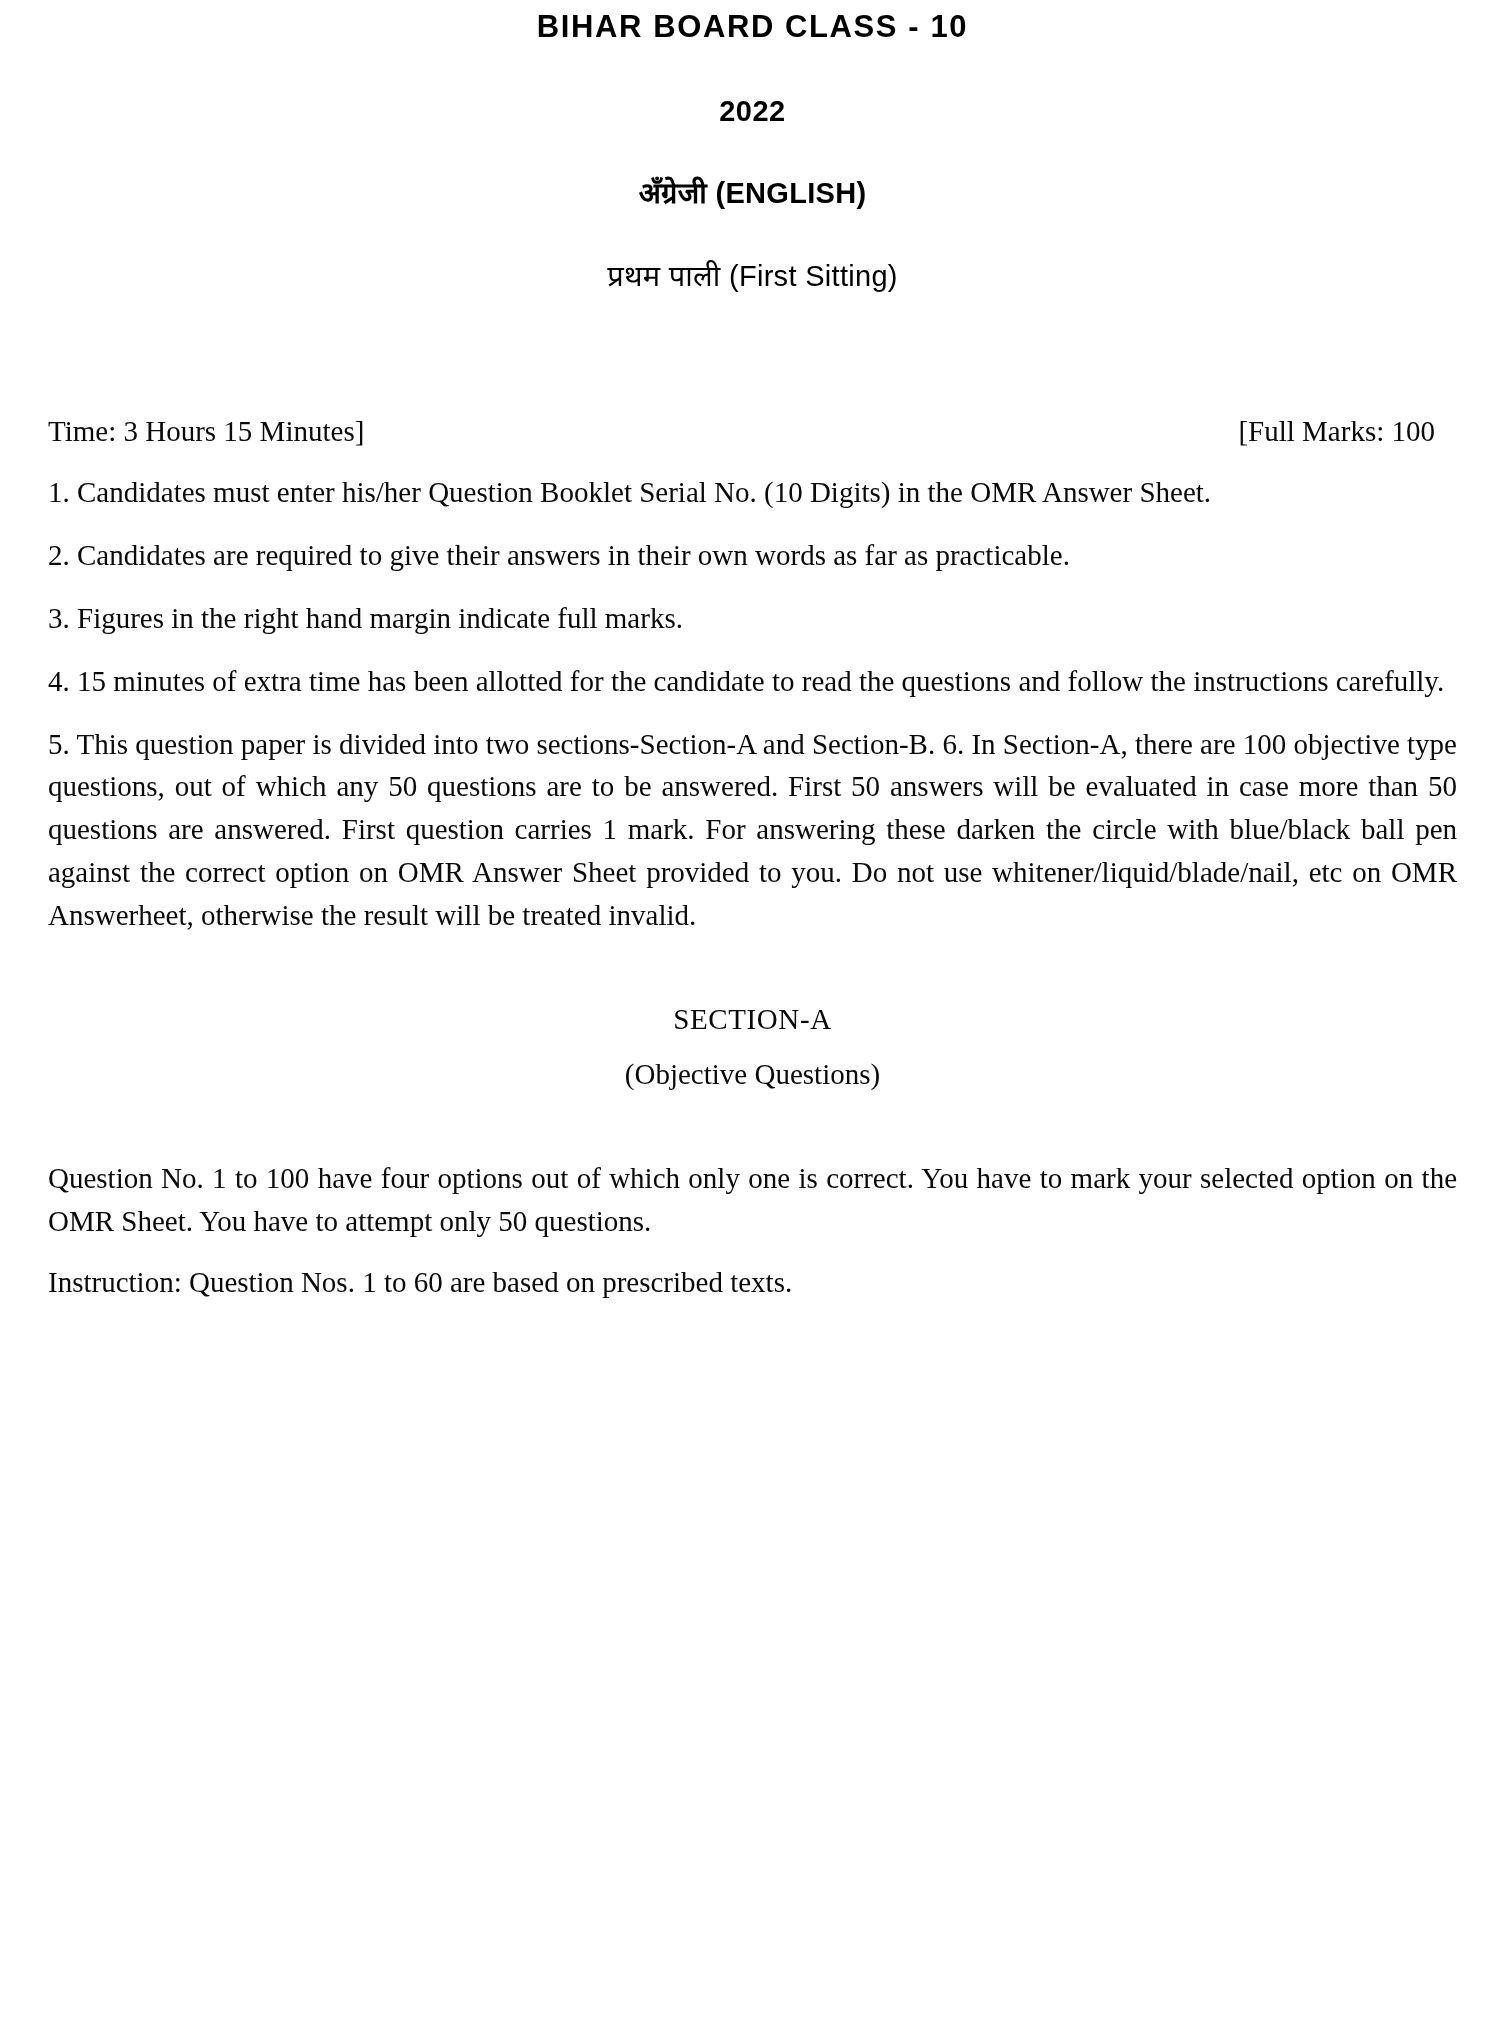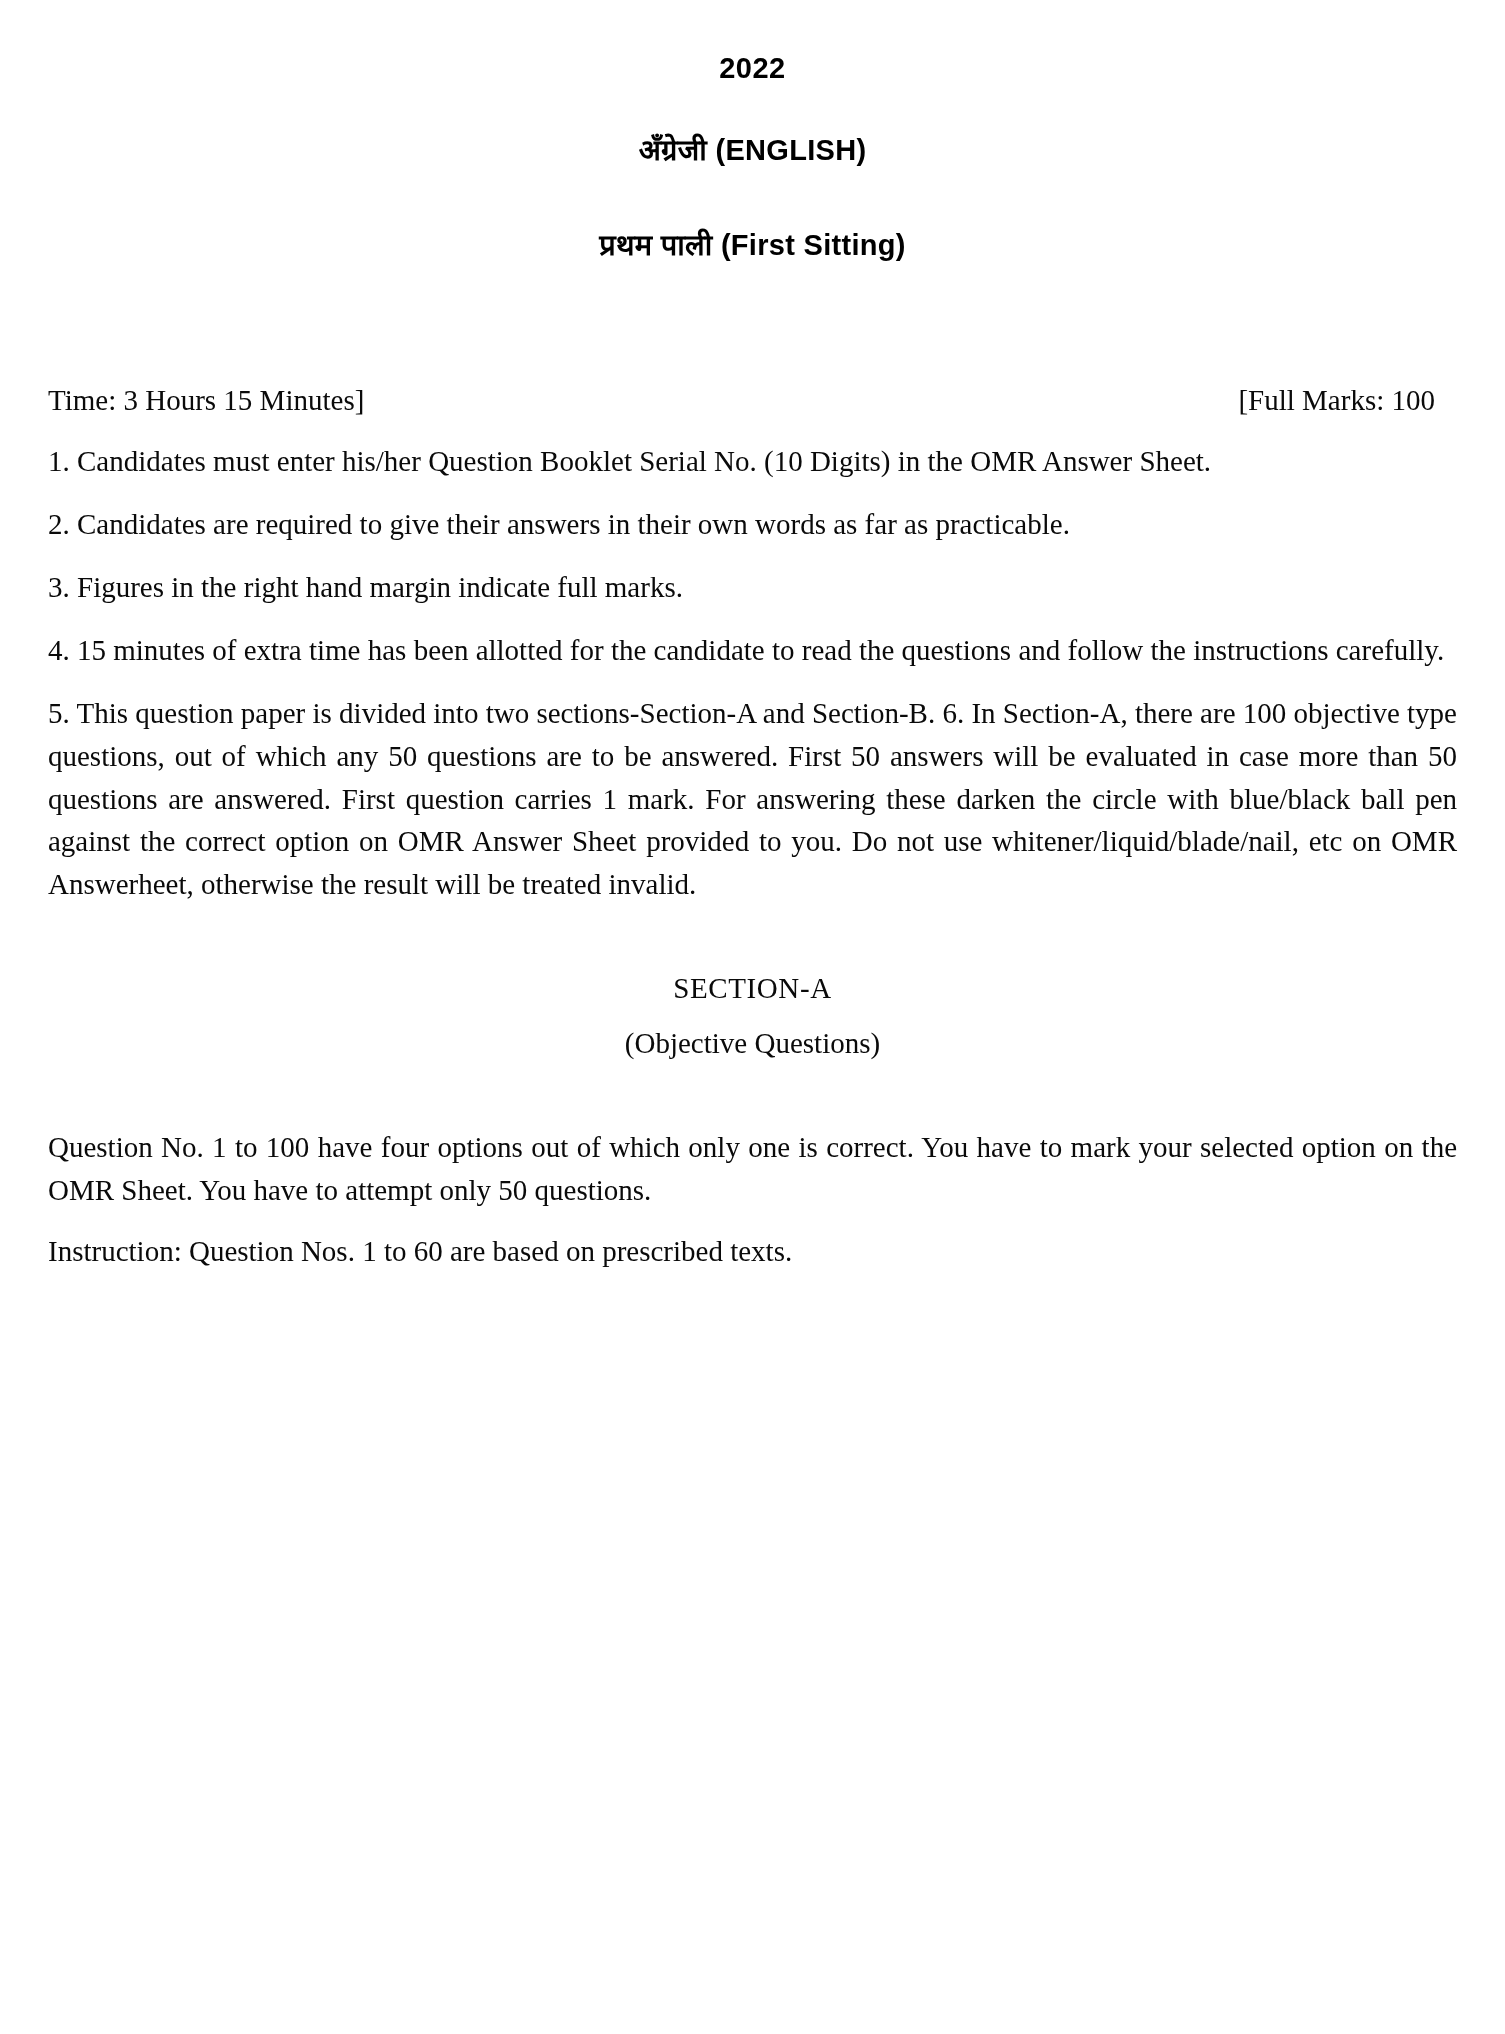--- a/index.html
+++ b/index.html
@@ -53,24 +53,24 @@
     font-family: "Liberation Sans", "DejaVu Sans", sans-serif;
     font-weight: bold;
     font-size: 29px;
     color: #000;
     margin: 0;
     padding-top: 44px;
     letter-spacing: 0.3px;
   }
   .doc-sitting {
     font-family: "Liberation Sans", "DejaVu Sans", sans-serif;
-    font-weight: bold;
+    font-weight: normal;
     font-size: 29px;
     color: #000;
-    margin: 12px;
+    margin: 0;
     padding-top: 44px;
     letter-spacing: 0.3px;
   }
 
   
   .meta-row {
     display: flex;
     justify-content: space-between;
     align-items: baseline;
     margin-top: 118px;
@@ -112,20 +112,21 @@
 
   .closing-block { margin-top: 66px; }
   .closing-block p.body-para:first-child { margin-top: 0; }
 </style>
 </head>
 <body>
 
 <div class="page">
 
   <div class="heading-block">
+    <h1 class="doc-title">BIHAR BOARD CLASS - 10</h1>
     <div class="doc-year">2022</div>
     <div class="doc-subject">अँग्रेजी (ENGLISH)</div>
     <div class="doc-sitting">प्रथम पाली (First Sitting)</div>
   </div>
 
   <div class="meta-row">
     <div class="meta-time">Time: 3 Hours 15 Minutes]</div>
     <div class="meta-marks">[Full Marks: 100</div>
   </div>
 

